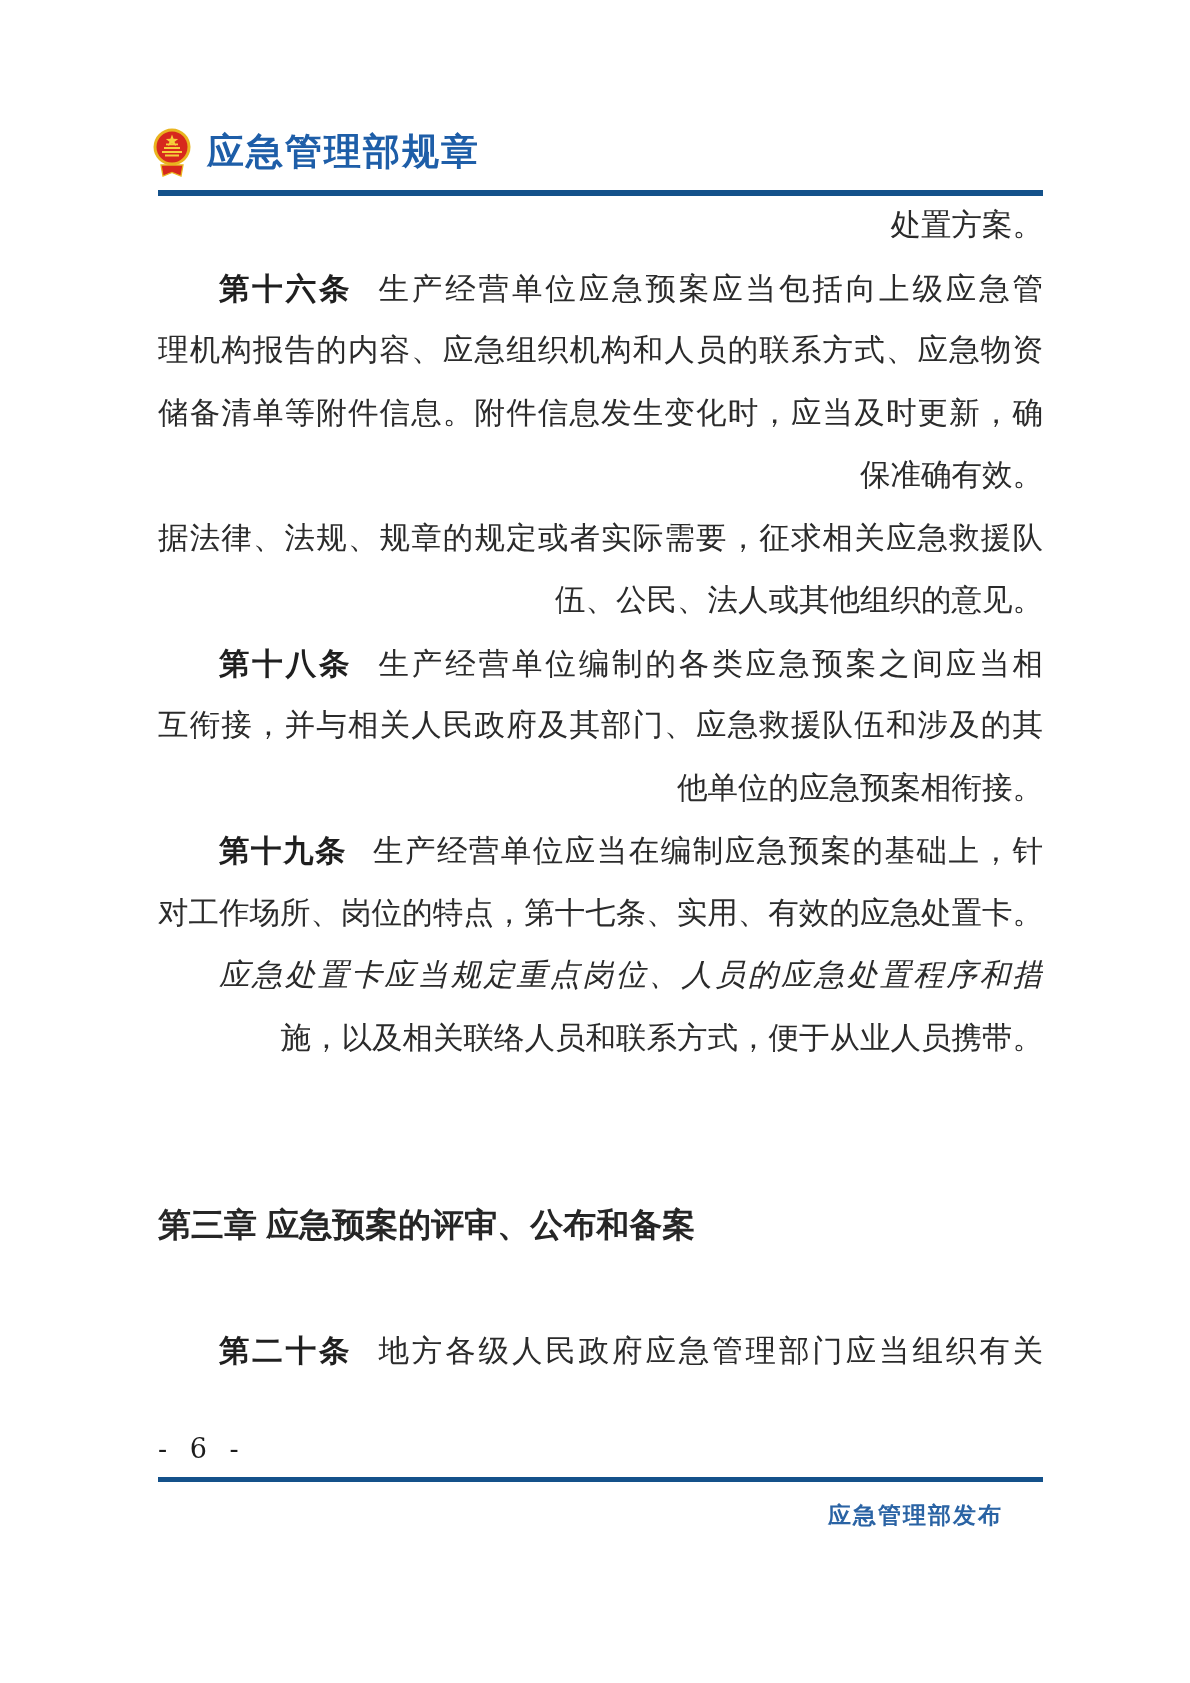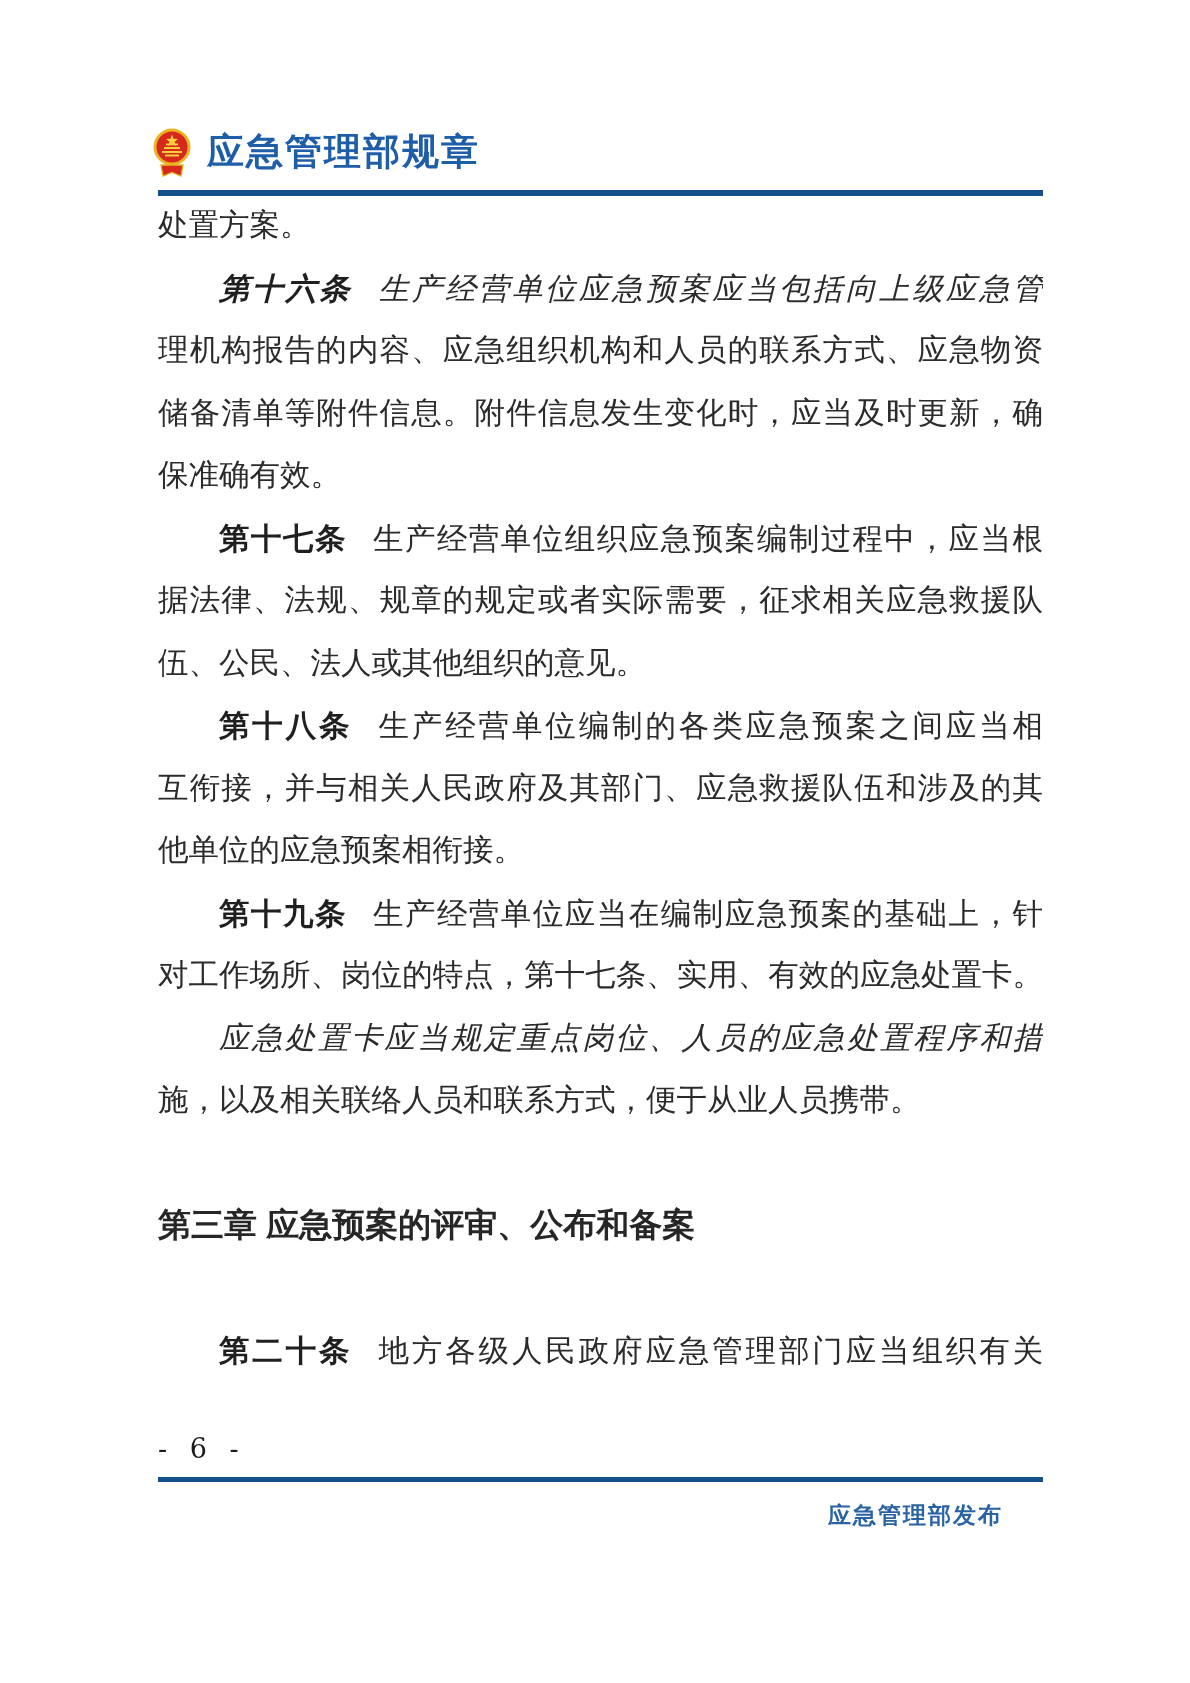--- a/index.html
+++ b/index.html
@@ -21,21 +21,21 @@
   .rule-top {
     position:absolute; left:158px; top:190px;
     width:885px; height:6px; background:#14518a;
   }
   
   .body-lines { position:absolute; left:158px; top:194px; width:885px; }
   .section-lines { position:absolute; left:158px; top:1319px; width:885px; }
   .line {
     height:62.5px; line-height:62.5px;
     font-size:30.5px; color:#2b2b2b;
-    white-space:nowrap; overflow:hidden;
+    white-space:nowrap; overflow:hidden;text-align:right;
   }
   .line.fill {
     white-space:normal;
     text-align:justify;
     text-align-last:justify;
   }
   .lead {
     font-family:"Liberation Sans", sans-serif;
     font-weight:bold; color:#1f1f1f;
     margin-right:26px;
@@ -77,25 +77,24 @@
     <rect x="10" y="23" width="20" height="2" fill="#f6cf3a"></rect>
     <rect x="14" y="15.5" width="12" height="1.8" fill="#f6cf3a"></rect>
     <rect x="13" y="26.5" width="14" height="2" fill="#f6cf3a"></rect>
     <polygon points="9,37 31,37 29,48 20,44.5 11,48" fill="#d7281d" stroke="#e9b41f" stroke-width="1.3"></polygon>
   </svg>
   <div class="header-title">应急管理部规章</div>
   <div class="rule-top"></div>
 
   <div class="body-lines">
       <div class="line">处置方案。</div>
-      <div class="line fill" style="padding-left: 2em; font-style: italic;"><span class="lead">第十六条</span>生产经营单位应急预案应当包括向上级应急管</div>
+      <div class="line fill" style="padding-left: 2em;"><span class="lead">第十六条</span>生产经营单位应急预案应当包括向上级应急管</div>
       <div class="line fill">理机构报告的内容、应急组织机构和人员的联系方式、应急物资</div>
       <div class="line fill">储备清单等附件信息。附件信息发生变化时，应当及时更新，确</div>
       <div class="line">保准确有效。</div>
-      <div class="line fill" style="padding-left: 2em;"><span class="lead">第十七条</span>生产经营单位组织应急预案编制过程中，应当根</div>
       <div class="line fill">据法律、法规、规章的规定或者实际需要，征求相关应急救援队</div>
       <div class="line">伍、公民、法人或其他组织的意见。</div>
       <div class="line fill" style="padding-left: 2em;"><span class="lead">第十八条</span>生产经营单位编制的各类应急预案之间应当相</div>
       <div class="line fill">互衔接，并与相关人民政府及其部门、应急救援队伍和涉及的其</div>
       <div class="line">他单位的应急预案相衔接。</div>
       <div class="line fill" style="padding-left: 2em;"><span class="lead">第十九条</span>生产经营单位应当在编制应急预案的基础上，针</div>
       <div class="line fill">对工作场所、岗位的特点，第十七条、实用、有效的应急处置卡。</div>
       <div class="line fill" style="padding-left: 2em; font-style: italic;">应急处置卡应当规定重点岗位、人员的应急处置程序和措</div>
       <div class="line">施，以及相关联络人员和联系方式，便于从业人员携带。</div>
     </div>

